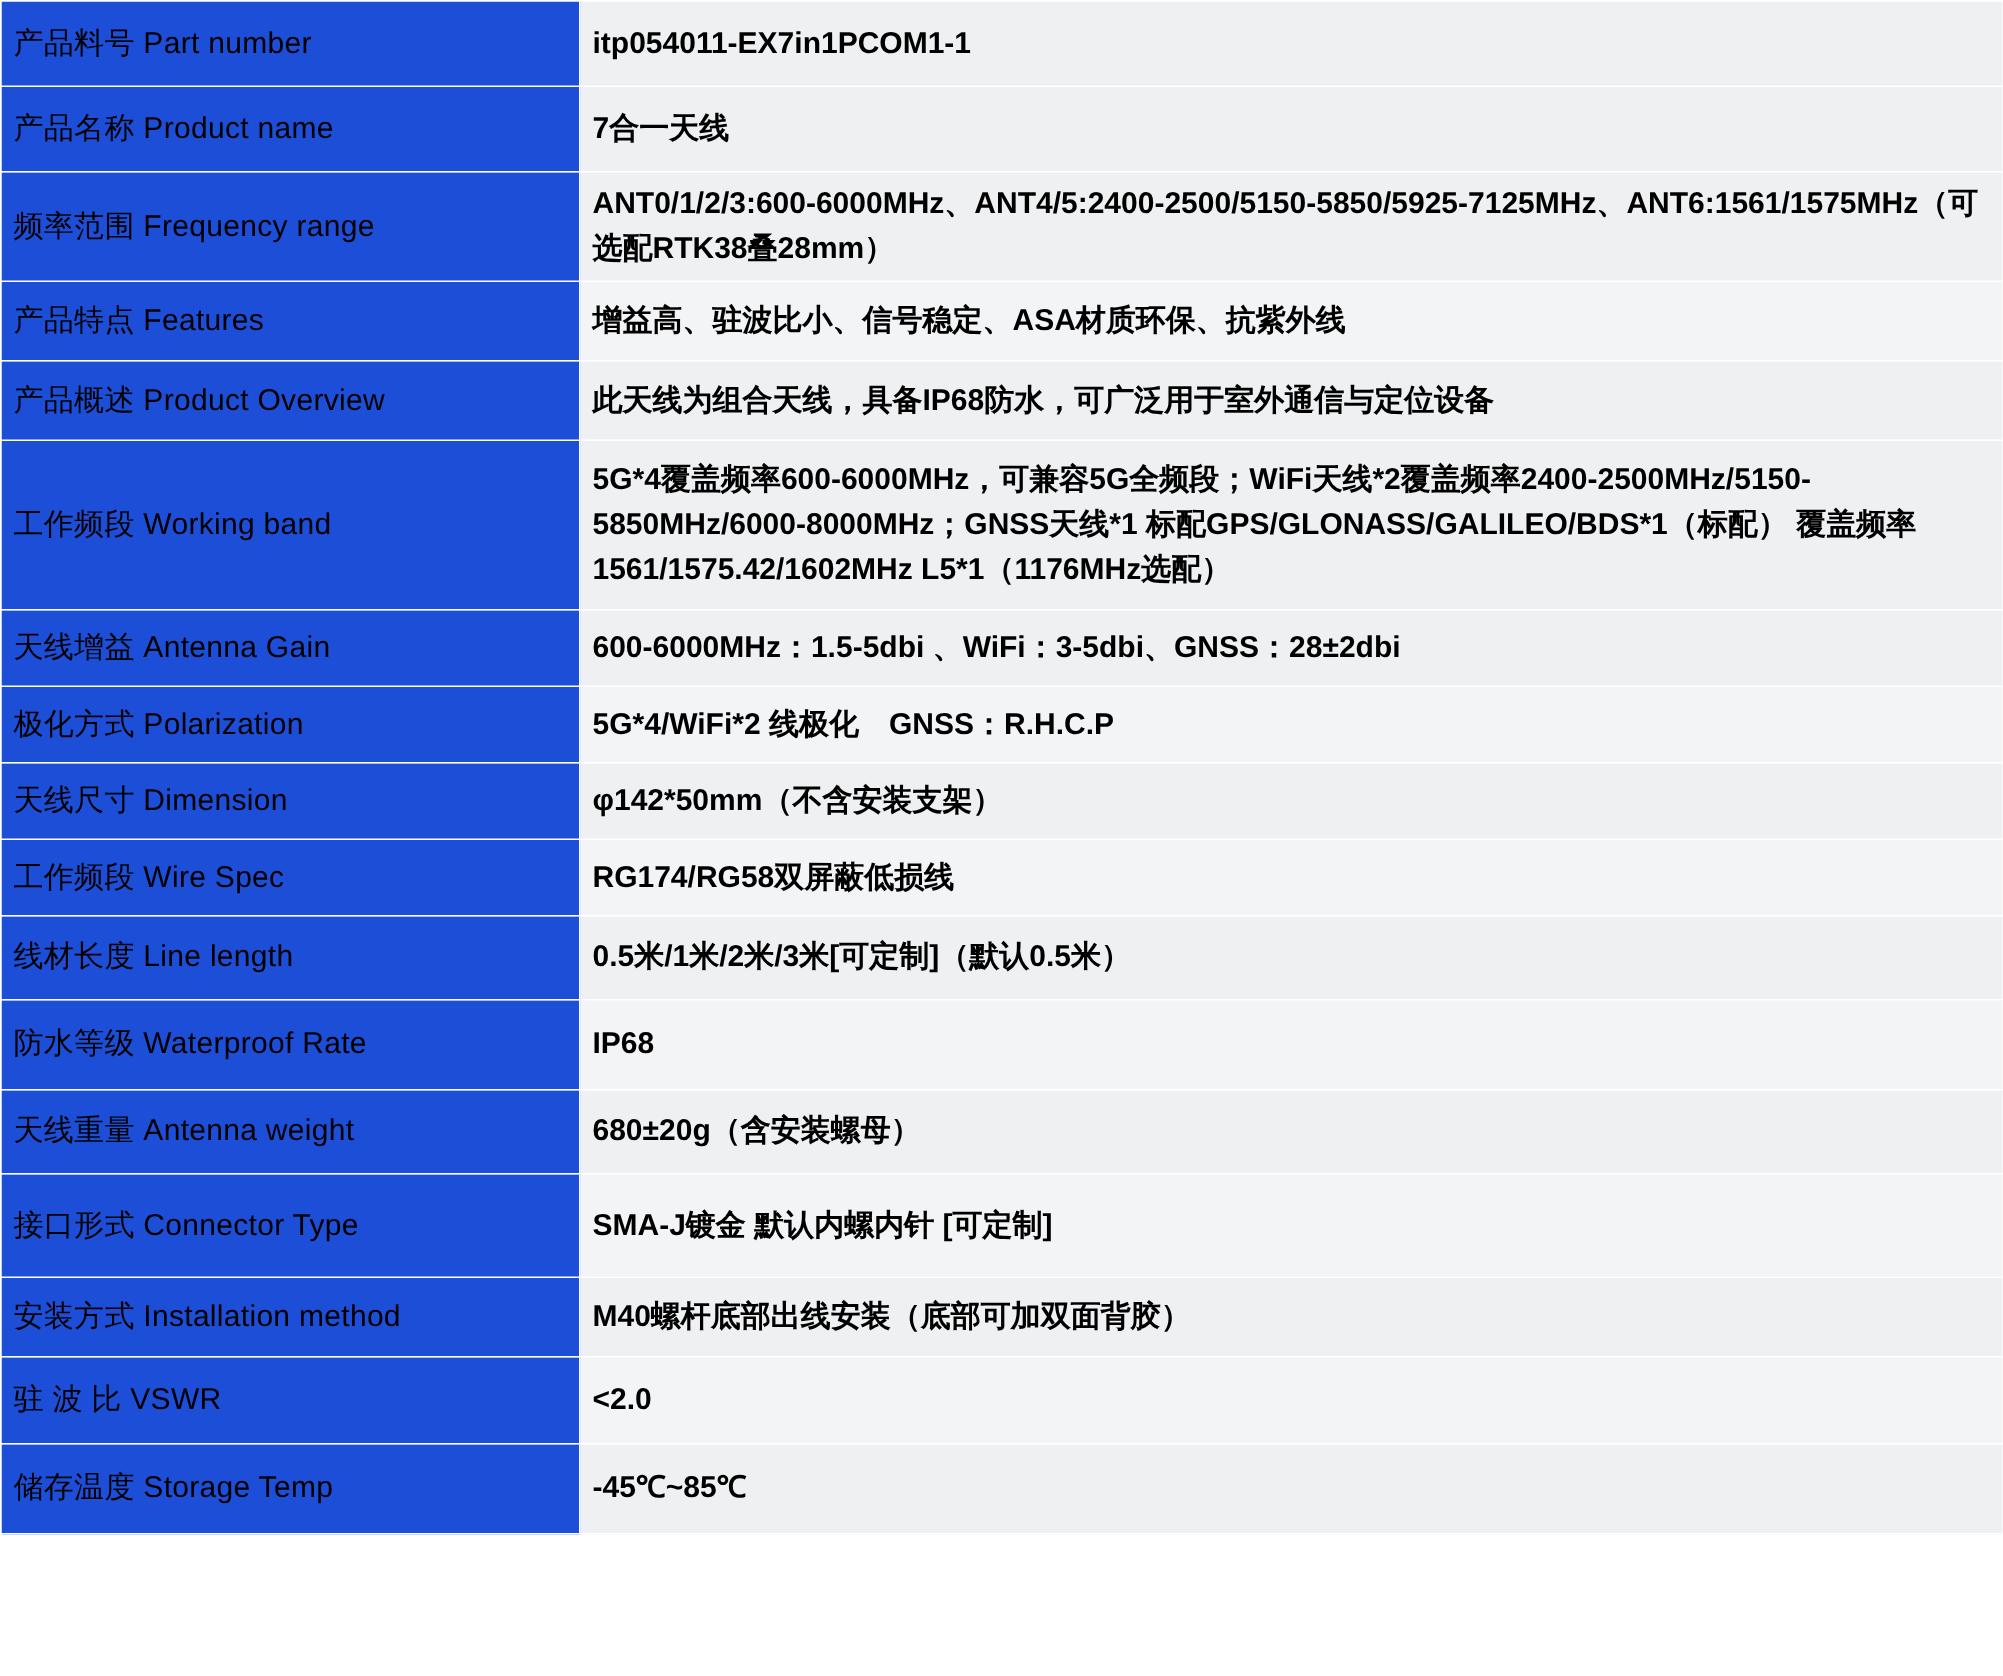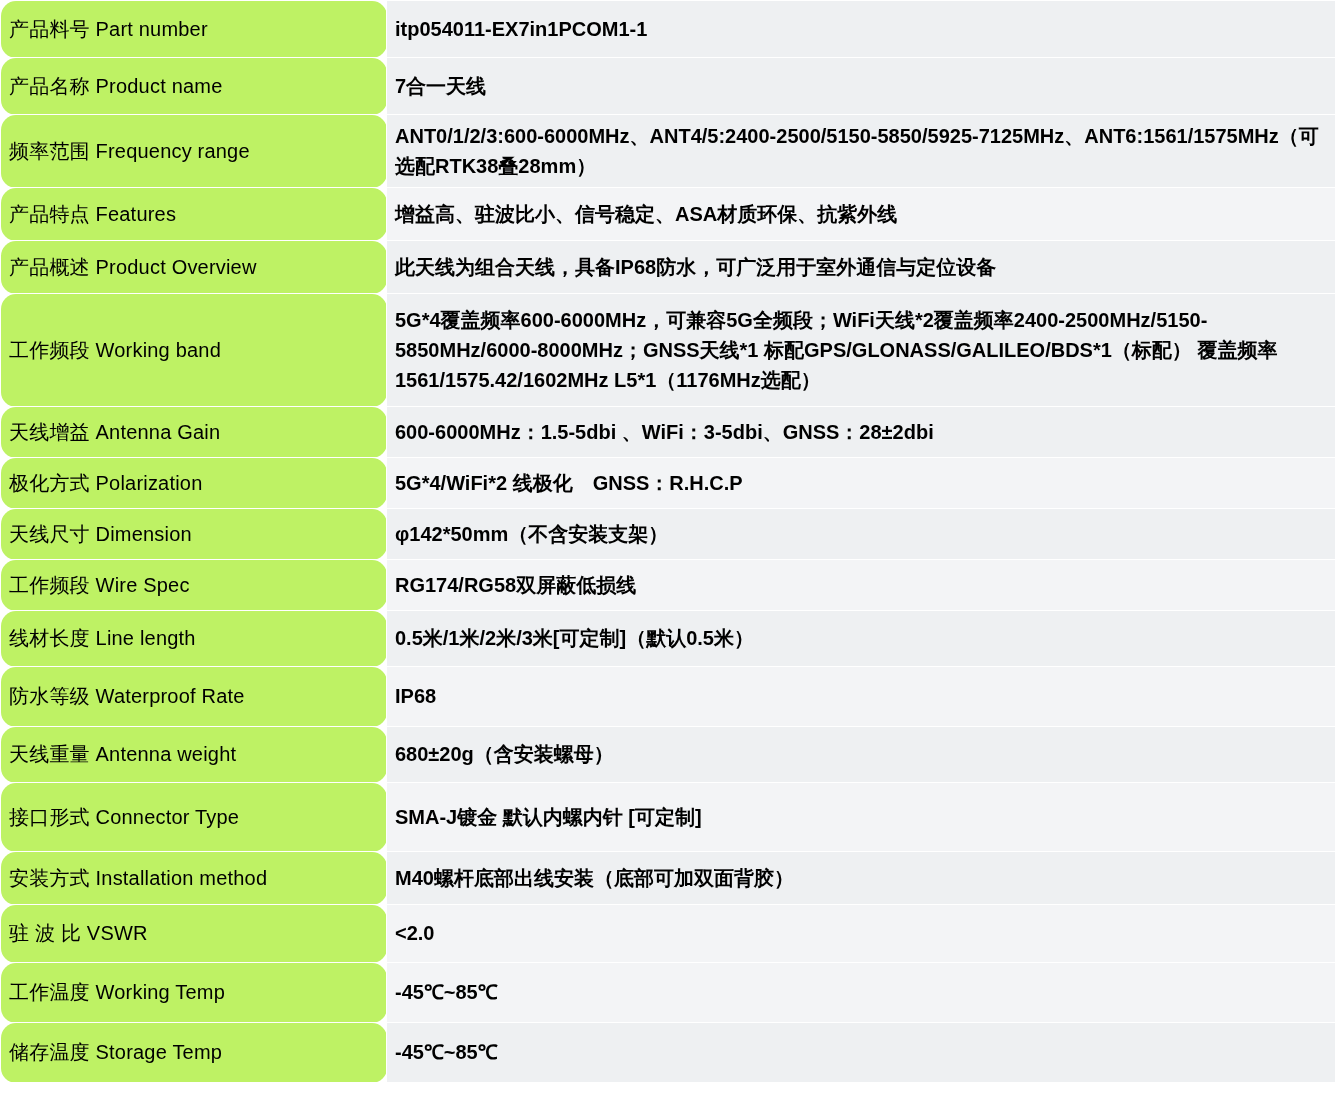--- a/index.html
+++ b/index.html
@@ -23,25 +23,24 @@
 
   table.spec-table td {
     border: 1px solid #ffffff;
     vertical-align: middle;
     font-size: 20px;
     line-height: 1.35;
     color: #000000;
     padding: 6px 8px 6px 8px;
   }
   td.label {
-    background: #bef264;
+    background: #1d4ed8;
     padding-left: 2px;
     font-size: 20px;
     letter-spacing: 0.2px;
-    border-radius: 15px;
   }
   td.value {
     background: #eef0f2;
     padding-left: 7px;
     font-size: 19px;
     font-weight: bold;
   }
   tr.alt td.value {
     background: #f3f4f6;
   }
@@ -115,22 +114,18 @@
       <td class="value">SMA-J镀金 默认内螺内针 [可定制]</td>
     </tr>
     <tr style="height:53px">
       <td class="label">安装方式 Installation method</td>
       <td class="value">M40螺杆底部出线安装（底部可加双面背胶）</td>
     </tr>
     <tr class="alt" style="height:58px">
       <td class="label">驻 波 比 VSWR</td>
       <td class="value">&lt;2.0</td>
     </tr>
-    <tr class="alt" style="height:60px">
-      <td class="label">工作温度 Working Temp</td>
-      <td class="value">-45℃~85℃</td>
-    </tr>
     <tr style="height:60px">
       <td class="label">储存温度 Storage Temp</td>
       <td class="value">-45℃~85℃</td>
     </tr>
   </tbody>
 </table>
 
 </body></html>

